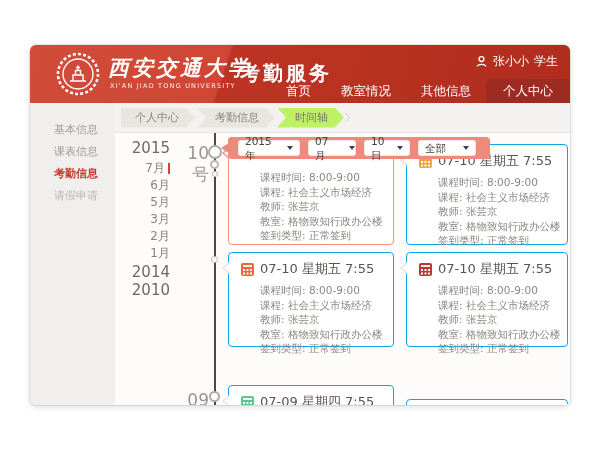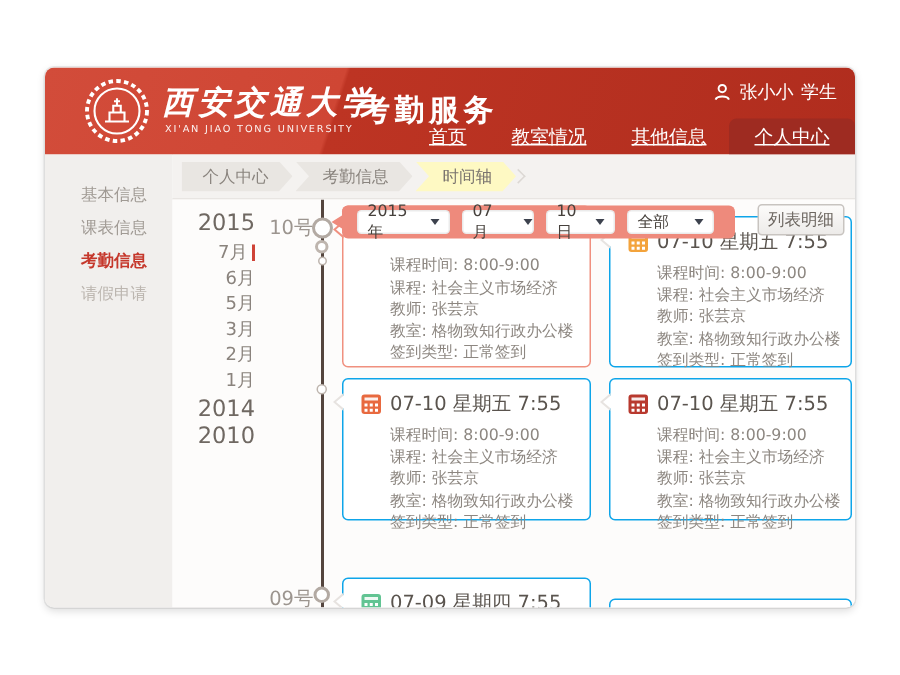--- a/index.html
+++ b/index.html
@@ -15,50 +15,50 @@
   .logo { position:absolute; left:26px; top:7px; width:44px; height:44px; }
   .uni-cn { position:absolute; left:78px; top:9px; color:#fff; font-size:21px; font-weight:bold;
     font-style:italic; font-family:"DejaVu Serif", serif; letter-spacing:3px; white-space:nowrap; }
   .uni-en { position:absolute; left:80px; top:37px; color:rgba(255,255,255,.92); font-size:6.5px;
     letter-spacing:1.2px; white-space:nowrap; }
   .app-title { position:absolute; left:210px; top:15px; color:#fff; font-size:20px; font-weight:bold;
     letter-spacing:3px; white-space:nowrap; }
   .user { position:absolute; right:12px; top:8px; color:#fff; font-size:12px;
     display:flex; align-items:center; gap:5px; }
   .nav { position:absolute; right:0; bottom:0; height:24px; display:flex; align-items:stretch; }
-  .nav-item { color:#fff; font-size:12.5px; line-height:24px; padding:0 15px; cursor:default; white-space:nowrap;text-decoration:underline; }
+  .nav-item { color:#fff; font-size:12.5px; line-height:24px; padding:0 15px; cursor:default; white-space:nowrap; }
   .nav-item.active { background:#9e2b21; border-radius:5px 5px 0 0; padding:0 17px; }
 
   
   .sidebar { position:absolute; left:0; top:58px; width:85px; bottom:0; background:#f1efed; }
   .side-item { padding-left:24px; font-size:11px; line-height:22px; height:22px; color:#a09a94; white-space:nowrap; }
   .sidebar .pad { height:16px; }
   .side-item.active { color:#c5382c; font-weight:bold; }
   .side-item.faint { color:#bcb6b0; }
 
   
   .crumbbar { position:absolute; left:85px; top:58px; right:0; height:30px; background:#f4f2f0;
     border-bottom:1px solid #e8e5e2; display:flex; align-items:center; padding-left:6px; }
   .crumb { height:20px; line-height:20px; font-size:11px; color:#8a847e; background:#e9e6e2;
     padding:0 16px 0 14px; white-space:nowrap;
     clip-path:polygon(0 0, calc(100% - 9px) 0, 100% 50%, calc(100% - 9px) 100%, 0 100%); }
   .crumb + .crumb { margin-left:2px; padding-left:18px;
     clip-path:polygon(0 0, calc(100% - 9px) 0, 100% 50%, calc(100% - 9px) 100%, 0 100%, 9px 50%); }
-  .crumb.current { background:#fef9c3; color:#7b756f; }
+  .crumb.current { background:#bef264; color:#7b756f; }
   .crumb-end { width:7px; height:7px; border-top:1px solid #dcd8d4; border-right:1px solid #dcd8d4;
     transform:rotate(45deg); margin-left:-2px; }
 
   
   .content { position:absolute; left:85px; top:88px; right:0; bottom:0; background:#fdfcfb; overflow:hidden; }
 
   .scale-item { position:absolute; left:0; width:55px; text-align:right; color:#8a837d; font-size:12px; white-space:nowrap; }
   .scale-item.year { font-size:15px; color:#6f6862; }
   .month-tick { display:inline-block; width:2px; height:11px; background:#cf4337; margin-left:3px; vertical-align:-2px; }
 
-  .day-label { position:absolute; width:30px; text-align:right; color:#9c958f; font-size:13px; }
+  .day-label { position:absolute; width:30px; text-align:right; color:#9c958f; font-size:17px; }
 
   .tl-line { position:absolute; left:99px; top:0; bottom:0; width:2px; background:#54453e; }
   .node { position:absolute; background:#fff; border-radius:50%; }
   .n1 { left:93px; top:12px; width:14px; height:14px; border:2px solid #b3aaa3; }
   .n2 { left:95px; top:27px; width:9px;  height:9px;  border:2px solid #beb5ae; }
   .n3 { left:97px; top:38px; width:6px;  height:6px;  border:1px solid #beb5ae; }
   .n4 { left:96px; top:123px; width:7px; height:7px;  border:1px solid #beb5ae; }
   .n5 { left:94px; top:258px; width:11px; height:11px; border:2px solid #b3aaa3; }
 
   
@@ -180,21 +180,20 @@
       <div class="dd dd-day">
         <span>10日</span>
           <span class="caret"></span>
       </div>
       <div class="dd dd-cat">
         <span>全部</span>
           <span class="caret"></span>
       </div>
     </div>
 
-    <div class="list-btn">列表明细</div>
 
     <div class="card c0 selected">
       <div class="card-body">
         <div>课程时间: 8:00-9:00</div>
         <div>课程: 社会主义市场经济</div>
         <div>教师: 张芸京</div>
         <div>教室: 格物致知行政办公楼</div>
         <div>签到类型: 正常签到</div>
       </div>
     </div>

